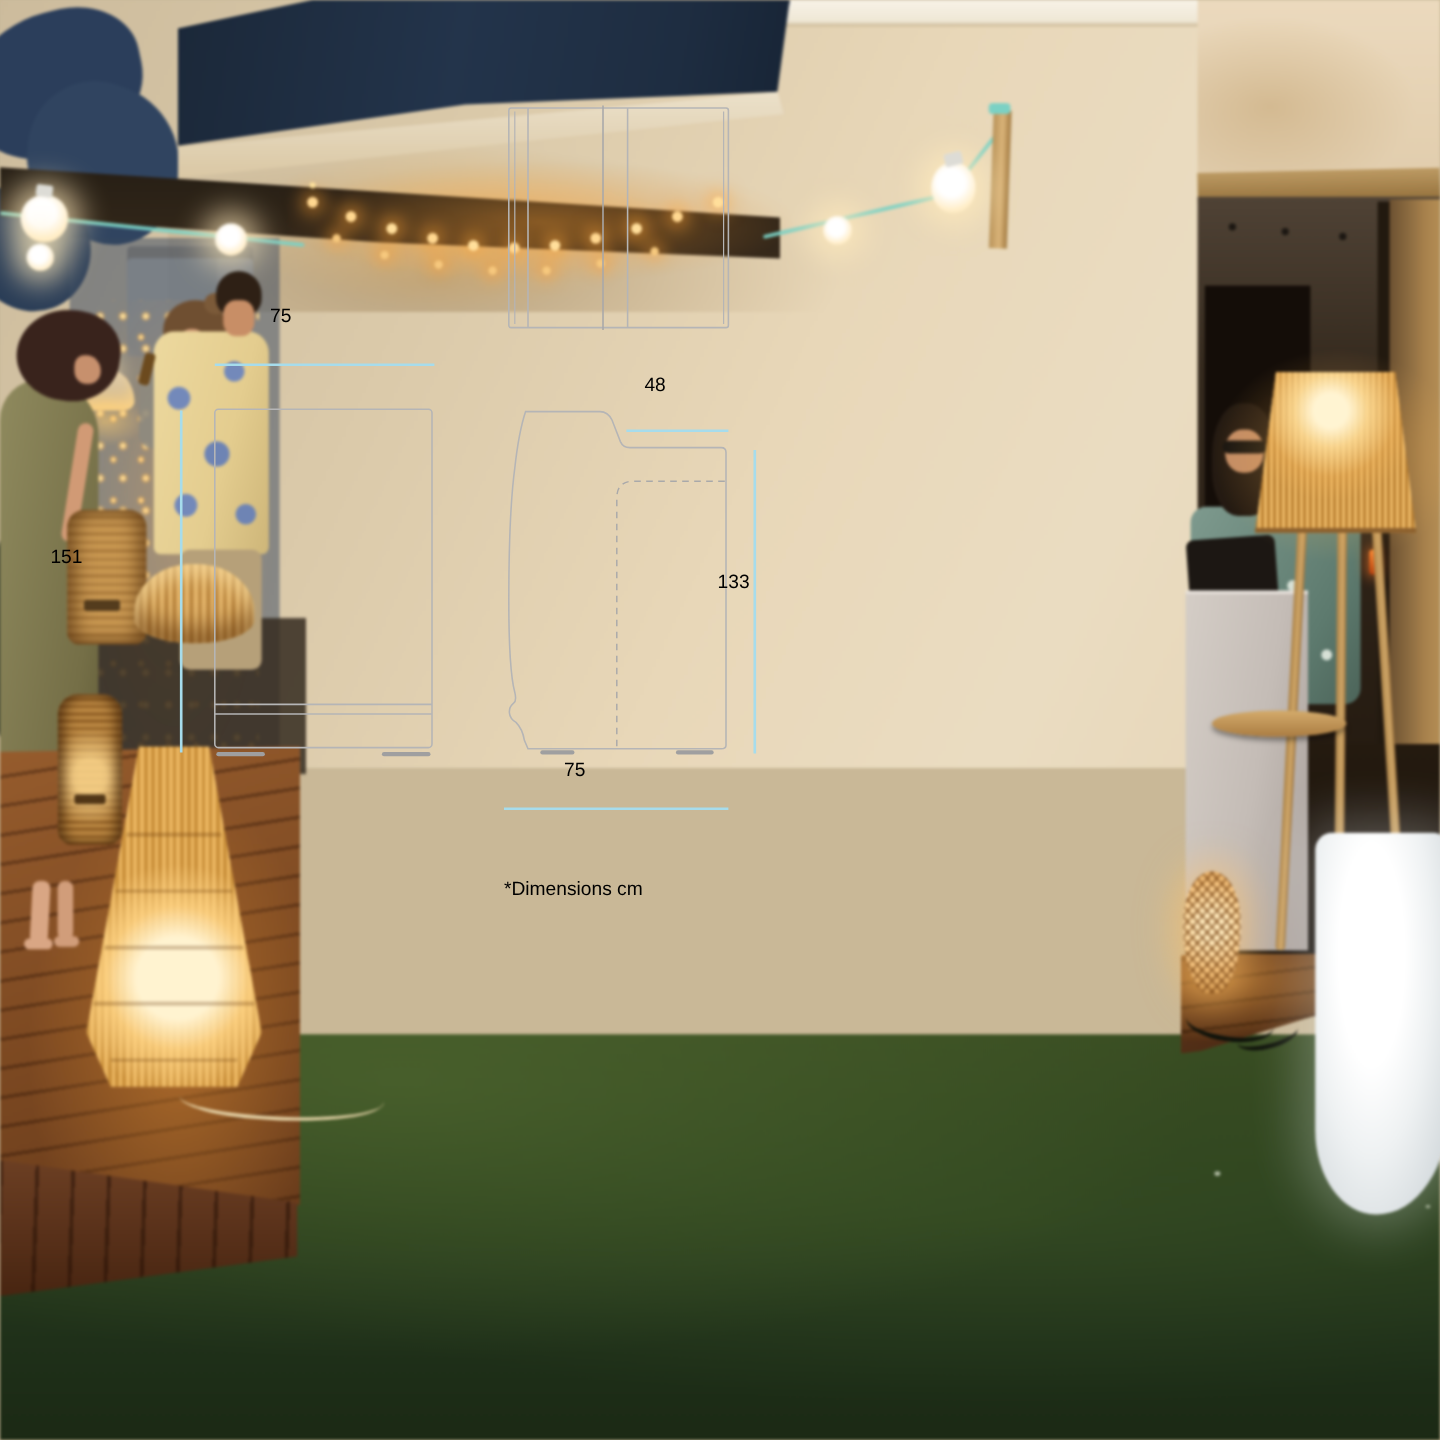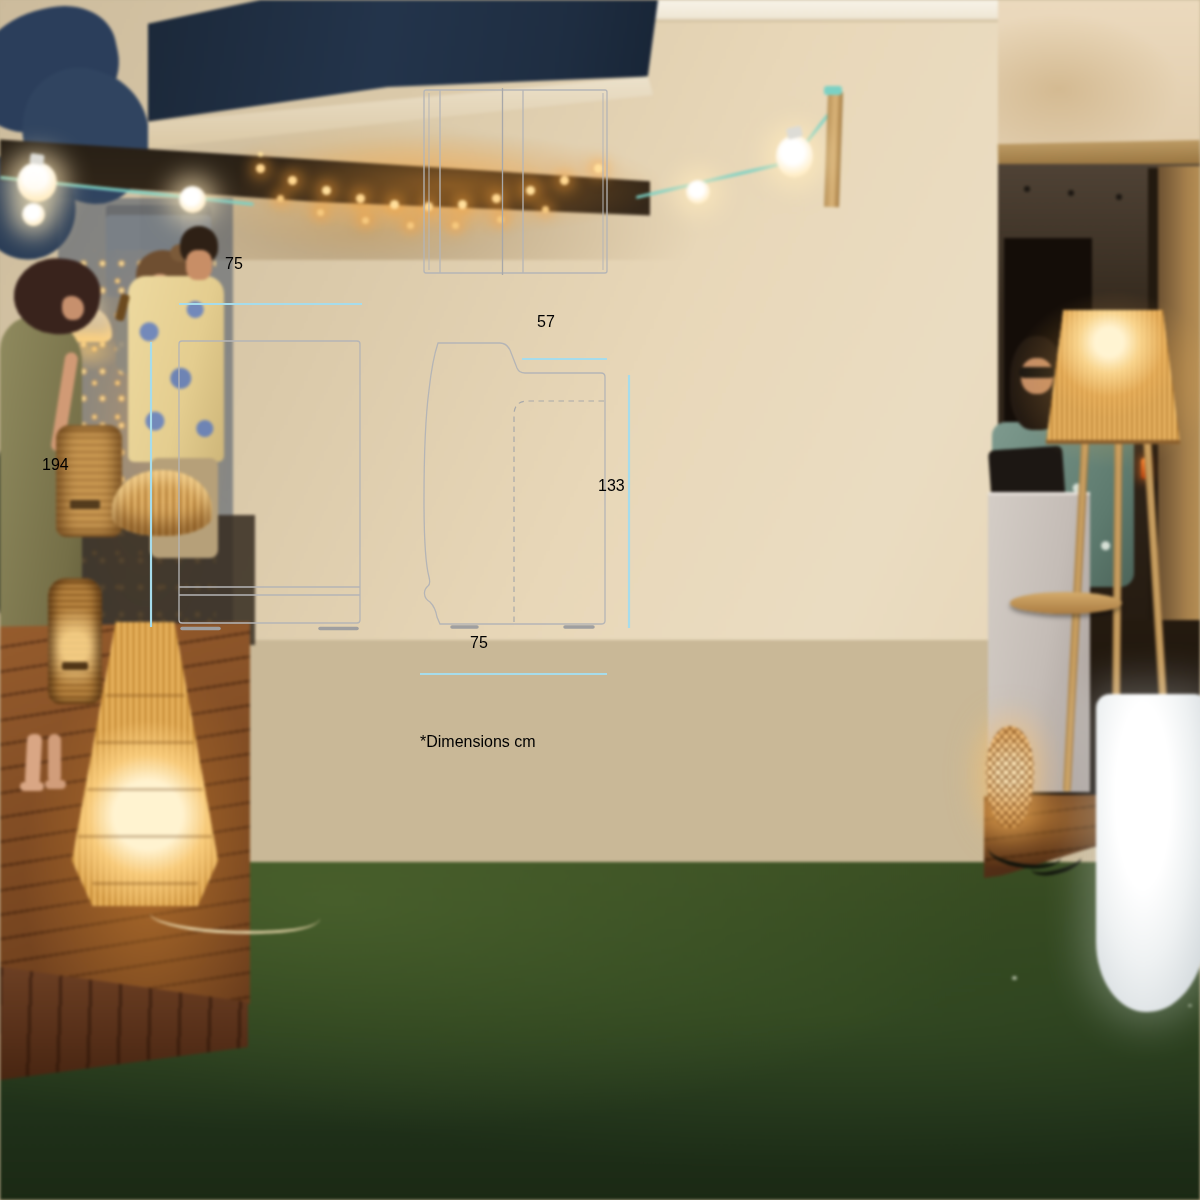--- a/index.html
+++ b/index.html
@@ -425,20 +425,20 @@
       <g stroke="#a6dcec" stroke-width="2.2">
         <line x1="179" y1="304" x2="362" y2="304"></line>
         <line x1="151" y1="342" x2="151" y2="627"></line>
         <line x1="522" y1="359" x2="607" y2="359"></line>
         <line x1="629" y1="375" x2="629" y2="628"></line>
         <line x1="420" y1="674" x2="607" y2="674"></line>
       </g>
     </svg>
 
     <div class="dim-label" style="left:225px;top:255px;width:90px;">75</div>
-    <div class="dim-label rot" style="left:42px;top:456px;width:130px;height:42px;">194</div>
-    <div class="dim-label" style="left:537px;top:313px;width:90px;">57</div>
+    <div class="dim-label rot" style="left:42px;top:456px;width:130px;height:42px;">151</div>
+    <div class="dim-label" style="left:537px;top:313px;width:90px;">48</div>
     <div class="dim-label rot" style="left:598px;top:477px;width:130px;height:42px;">133</div>
     <div class="dim-label" style="left:470px;top:634px;width:90px;">75</div>
     <div class="footnote" style="left:420px;top:733px;width:320px;">*Dimensions cm</div>
   </div>
 
 </div>
 
 </body></html>

